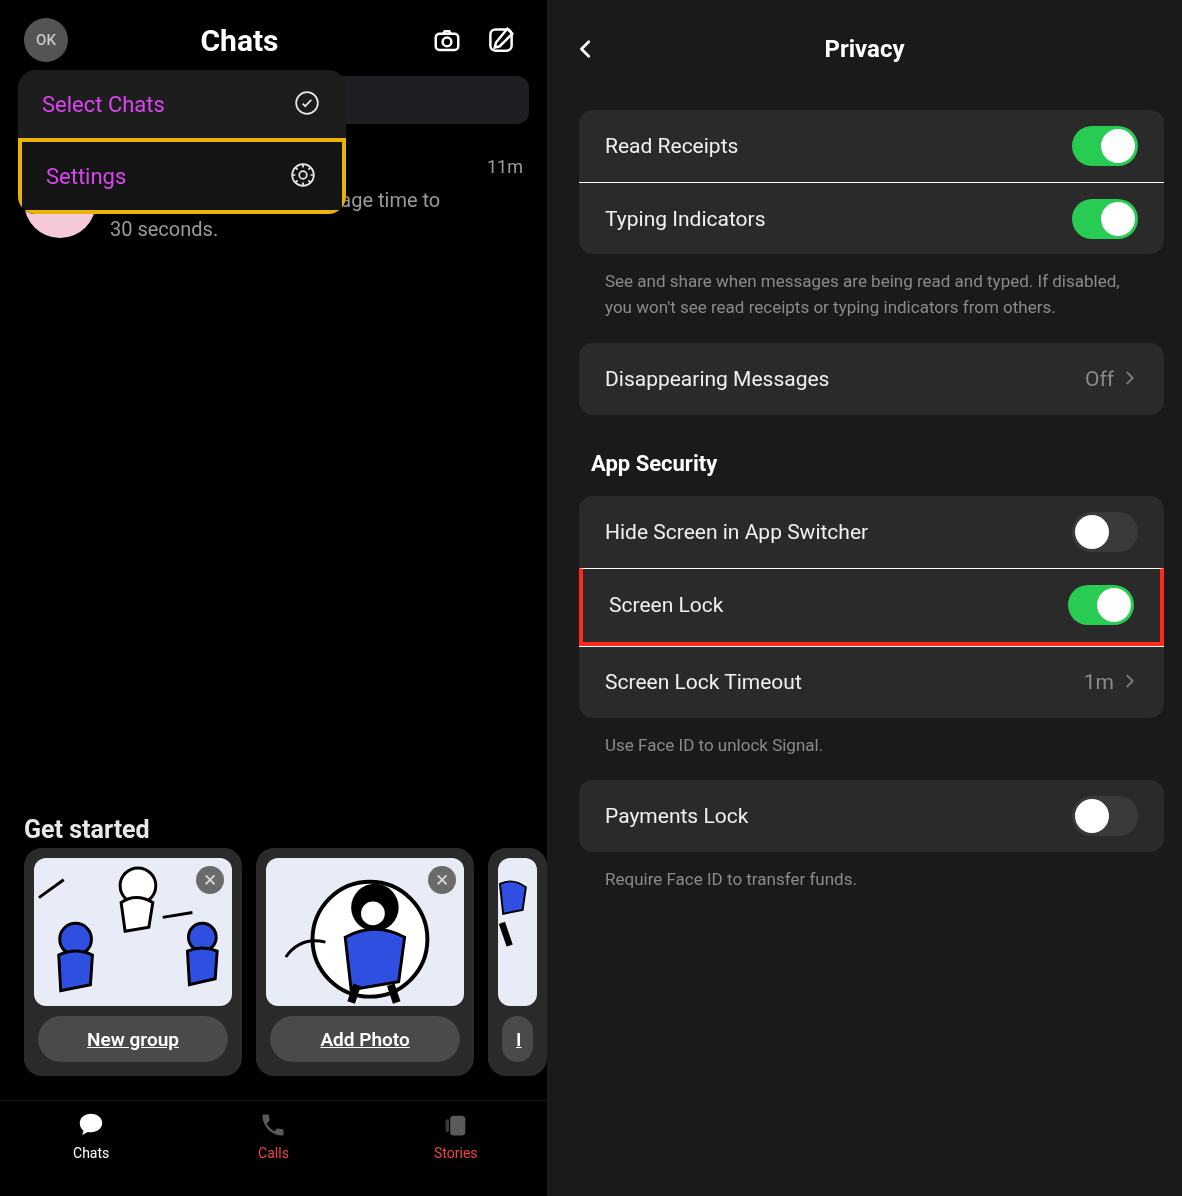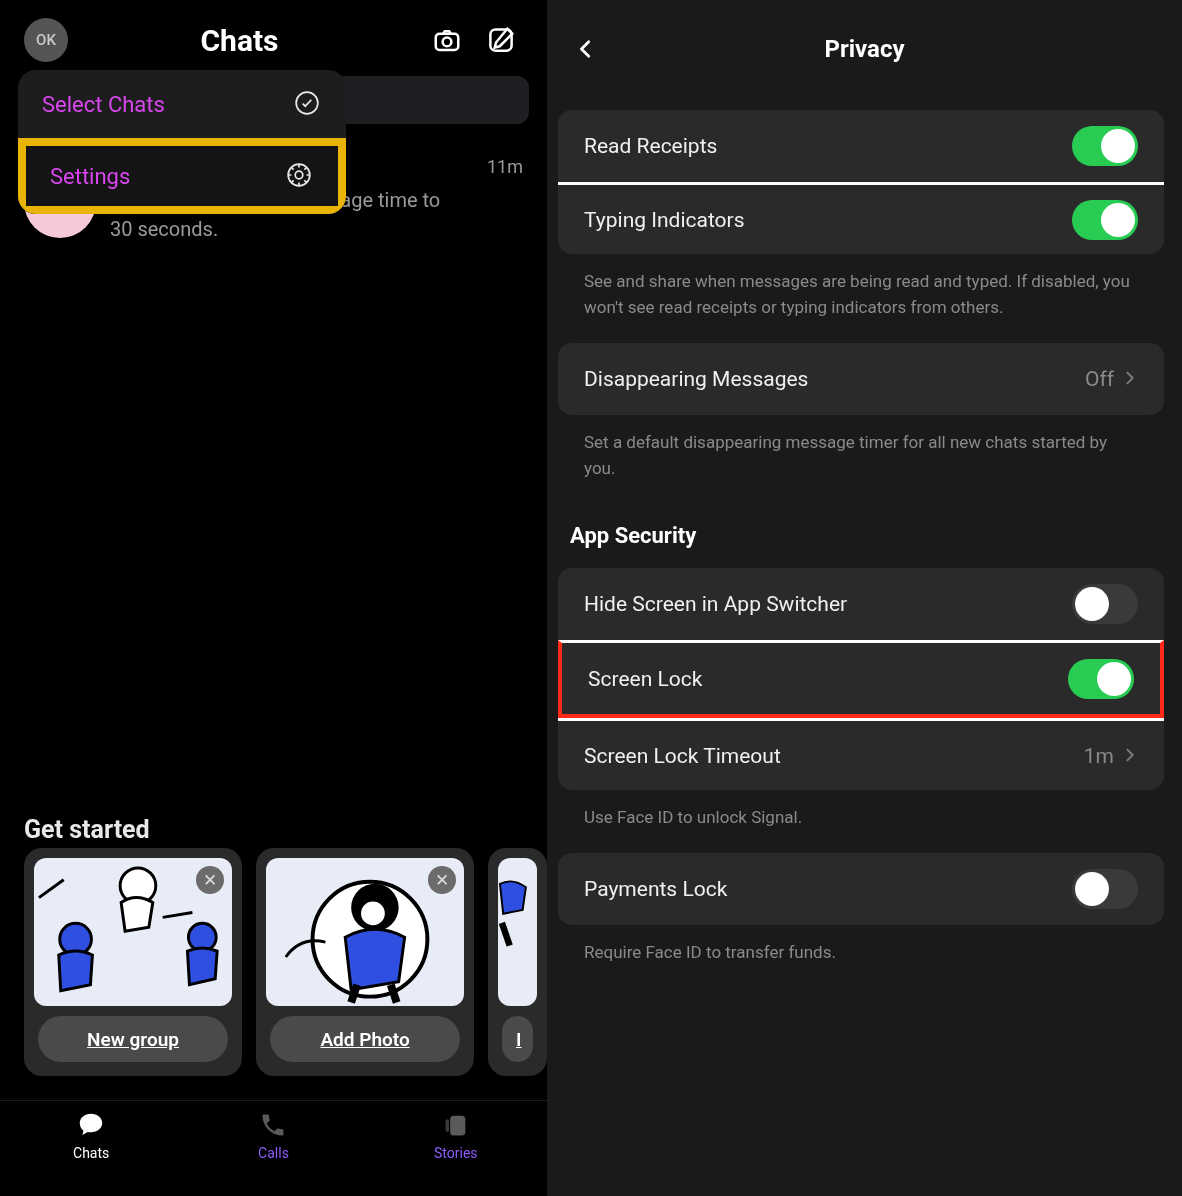--- a/index.html
+++ b/index.html
@@ -40,21 +40,21 @@
     z-index:5;
     overflow:hidden;
   }
   .cm-item {
     display:flex; align-items:center; justify-content:space-between;
     padding:0 24px;
     height:68px;
     font-size:22px;
     color:#d946ef;
   }
-  .cm-item.settings { border: 8px solid #eab308; height:76px; background:#141414; }
+  .cm-item.settings { border: 4px solid #eab308; height:76px; background:#141414; }
   .cm-icon { width:28px; height:28px; }
   .cm-icon svg { stroke:#e8e8e8; fill:none; stroke-width:1.6; }
 
   .chat-row {
     position:absolute;
     top:148px; left:0; right:0;
     display:flex;
     padding:0 24px;
     z-index:1;
   }
@@ -82,37 +82,37 @@
   
   .illustration { position:absolute; inset:0; }
 
   .tab-bar {
     position:absolute; bottom:0; left:0; right:0;
     height:96px; background:#000; display:flex; border-top:1px solid #1a1a1a;
     padding-top:8px;
   }
   .tab { flex:1; display:flex; flex-direction:column; align-items:center; justify-content:flex-start; gap:4px; }
   .tab-icon { width:32px; height:32px; display:flex; align-items:center; justify-content:center; }
-  .tab-label { font-size:14px; color:#8b5cf6; }
+  .tab-label { font-size:14px; color:#ef4444; }
   .tab.active .tab-label { color:#fff; }
 
   
   .rp-header { display:flex; align-items:center; padding:34px 24px 30px 24px; }
   .back-btn { width:30px; height:30px; display:flex; align-items:center; justify-content:center;}
   .rp-title { flex:1; text-align:center; font-size:24px; font-weight:700; margin-right:30px;}
 
-  .rp-scroll { overflow-y:auto; padding:0 18px 20px 11px; }
+  .rp-scroll { overflow-y:auto; padding:0 18px 20px 32px; }
   .group {
     background:#2a2a2a; border-radius:14px; margin-top:16px; overflow:hidden;
   }
   .row {
     display:flex; align-items:center; justify-content:space-between;
     padding:0 26px; height:72px; font-size:21px; color:#f0f0f0;
   }
-  .row + .row { border-top:3px solid #ffffff; }
+  .row + .row { border-top:1px solid #ffffff; }
   .row-value { color:#8a8a8a; font-size:21px; display:flex; align-items:center; gap:8px;}
   .chevron { color:#7a7a7a; }
   .footer-text { color:#8a8a8a; font-size:17px; line-height:1.55; padding:14px 26px 6px 26px; }
   .section-title { font-size:22px; font-weight:700; color:#fff; padding:36px 12px 4px 12px; }
 
   .toggle {
     width:66px; height:40px; border-radius:20px; position:relative;
   }
   .toggle .knob {
     width:34px; height:34px; background:#fff; border-radius:50%;
@@ -289,21 +289,20 @@
         <span class="row-value">
           <span>Off</span>
           <span class="chevron">
             <svg viewBox="0 0 24 24" width="16" height="16">
                 <path d="M8 4l8 8-8 8" stroke="#7a7a7a" stroke-width="3" fill="none" stroke-linecap="round" stroke-linejoin="round"></path>
               </svg>
           </span>
         </span>
       </div>
     </div>
-    <div class="footer-text">Set a default disappearing message timer for all new chats started by you.</div>
 
     <div class="section-title">App Security</div>
     <div class="group">
       <div class="row">
         <span>Hide Screen in App Switcher</span>
         <div class="toggle off">
             <div class="knob"></div>
           </div>
       </div>
       <div class="row highlight-red">

